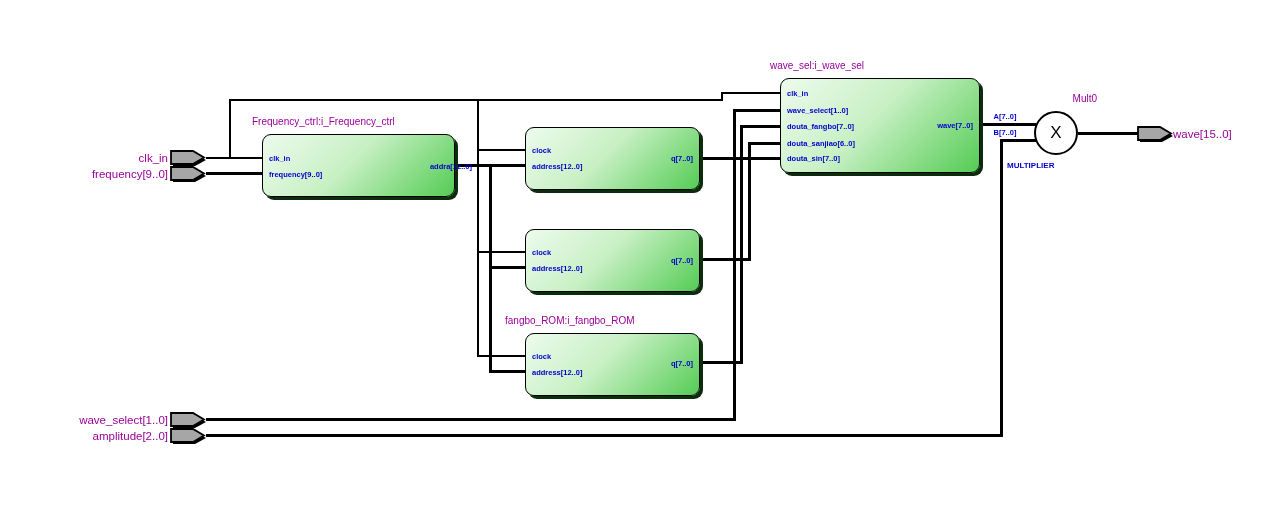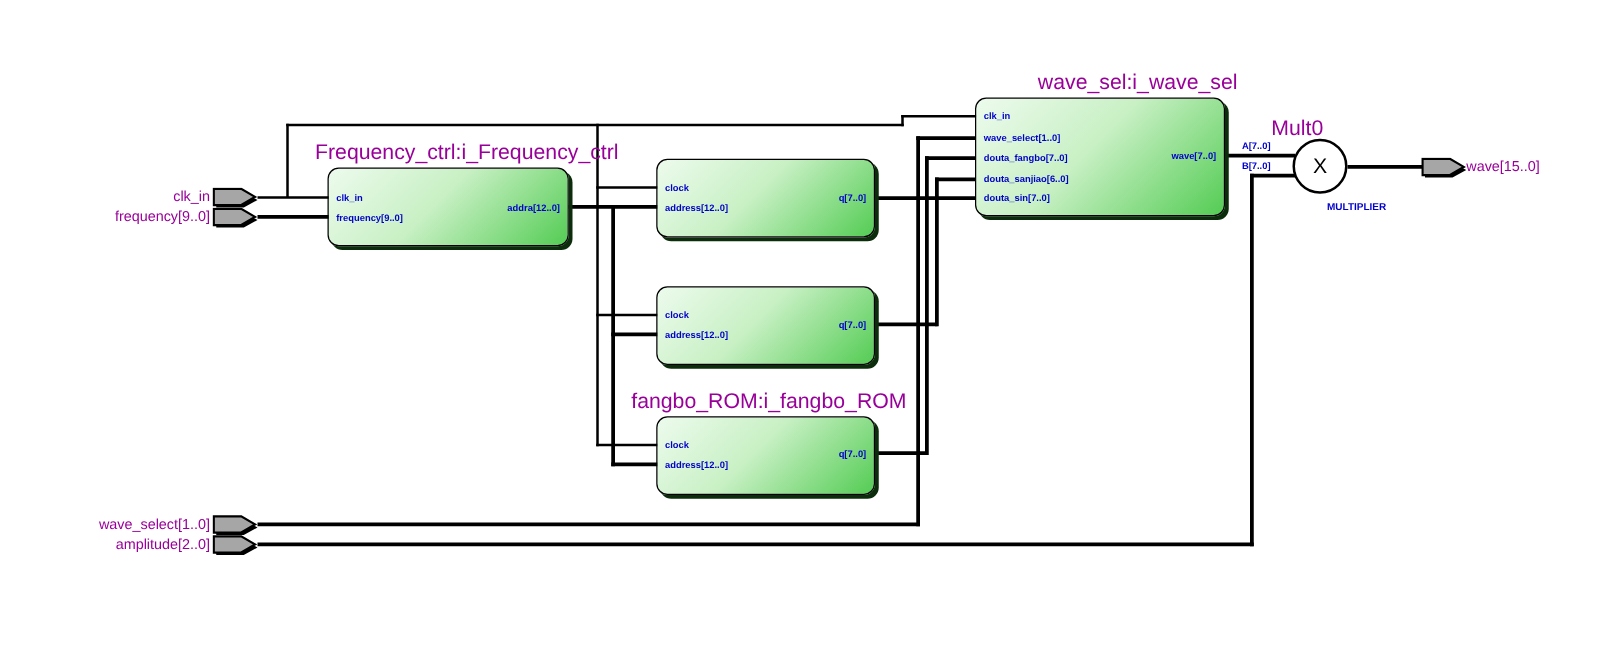--- a/index.html
+++ b/index.html
@@ -9,21 +9,21 @@
   }
   .wire{position:absolute;background:#000000;}
   .block{
     position:absolute;
     background:linear-gradient(135deg,#edfbed 0%,#c8f0c4 45%,#54cc54 100%);
     border:1.5px solid #000;border-radius:9px;
     box-shadow:3px 3px 0 0 #0c2d0c;
     box-sizing:border-box;
   }
   .btitle{
-    position:absolute;color:#990099;font-size:17px;text-align:right;
+    position:absolute;color:#990099;font-size:10px;text-align:left;
     white-space:nowrap;height:14px;line-height:14px;
   }
   .port{
     position:absolute;color:#0000cc;font-size:7.5px;font-weight:bold;
     white-space:nowrap;transform:translateY(-50%);line-height:9px;
   }
   .port.right{text-align:right;}
   .pinlabel{
     position:absolute;color:#990099;font-size:11.5px;white-space:nowrap;
     height:14px;line-height:14px;
@@ -34,24 +34,24 @@
     position:absolute;left:1034px;top:111px;width:44px;height:44px;
     border:2px solid #000;border-radius:50%;background:#ffffff;box-sizing:border-box;
   }
   #mult-x{
     position:absolute;left:0;top:0;width:100%;height:100%;
     display:flex;align-items:center;justify-content:center;
     font-size:17px;color:#000;
   }
   .mlabel{position:absolute;color:#0000cc;font-size:7.5px;font-weight:bold;white-space:nowrap;}
   .mlabel.right{text-align:center;}
-  #mult-type{position:absolute;left:1007px;top:161px;width:102px;text-align:right;
+  #mult-type{position:absolute;left:1007px;top:161px;width:102px;text-align:left;
     color:#0000cc;font-size:8px;font-weight:bold;}
-  #mult-title{position:absolute;left:1017px;top:93px;width:80px;text-align:left;
-    color:#990099;font-size:17px;}
+  #mult-title{position:absolute;left:1017px;top:93px;width:80px;text-align:right;
+    color:#990099;font-size:10px;}
 </style>
 </head>
 <body>
 
 <div id="canvas">
 
   <div class="wire" style="left:206px;top:157px;width:57px;height:2px"></div>
   <div class="wire" style="left:229px;top:99px;width:2px;height:59px"></div>
   <div class="wire" style="left:229px;top:99px;width:494px;height:2px"></div>
   <div class="wire" style="left:721px;top:92px;width:2px;height:9px"></div>
@@ -79,21 +79,21 @@
   <div class="wire" style="left:206px;top:434px;width:797px;height:3px"></div>
   <div class="wire" style="left:1000px;top:139px;width:3px;height:298px"></div>
   <div class="wire" style="left:1000px;top:139px;width:38px;height:3px"></div>
   <div class="wire" style="left:980px;top:123px;width:56px;height:3px"></div>
   <div class="wire" style="left:1078px;top:132px;width:61px;height:3px"></div>
 
   <div class="btitle" style="left:252px;top:115px;width:213px">Frequency_ctrl:i_Frequency_ctrl</div>
   <div class="block" style="left:262px;top:134px;width:193px;height:63px"></div>
   <span class="port" style="left:269px;top:158px">clk_in</span>
   <span class="port" style="left:269px;top:174px">frequency[9..0]</span>
-  <span class="port right" style="right:840px;top:166px">addra[12..0]</span>
+  <span class="port right" style="right:816px;top:166px">addra[12..0]</span>
 
   <div class="block" style="left:525px;top:127px;width:175px;height:63px"></div>
   <span class="port" style="left:532px;top:150px">clock</span>
   <span class="port" style="left:532px;top:166px">address[12..0]</span>
   <span class="port right" style="right:595px;top:158px">q[7..0]</span>
 
   <div class="block" style="left:525px;top:229px;width:175px;height:63px"></div>
   <span class="port" style="left:532px;top:252px">clock</span>
   <span class="port" style="left:532px;top:268px">address[12..0]</span>
   <span class="port right" style="right:595px;top:260px">q[7..0]</span>

